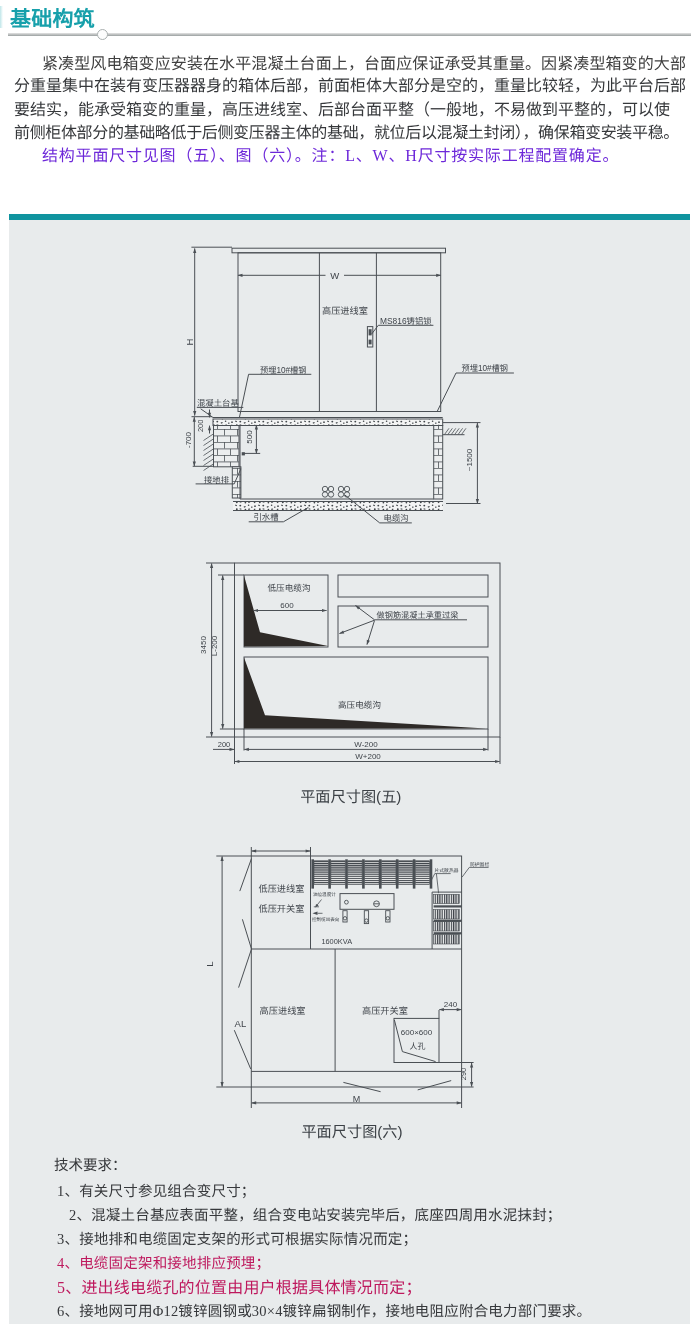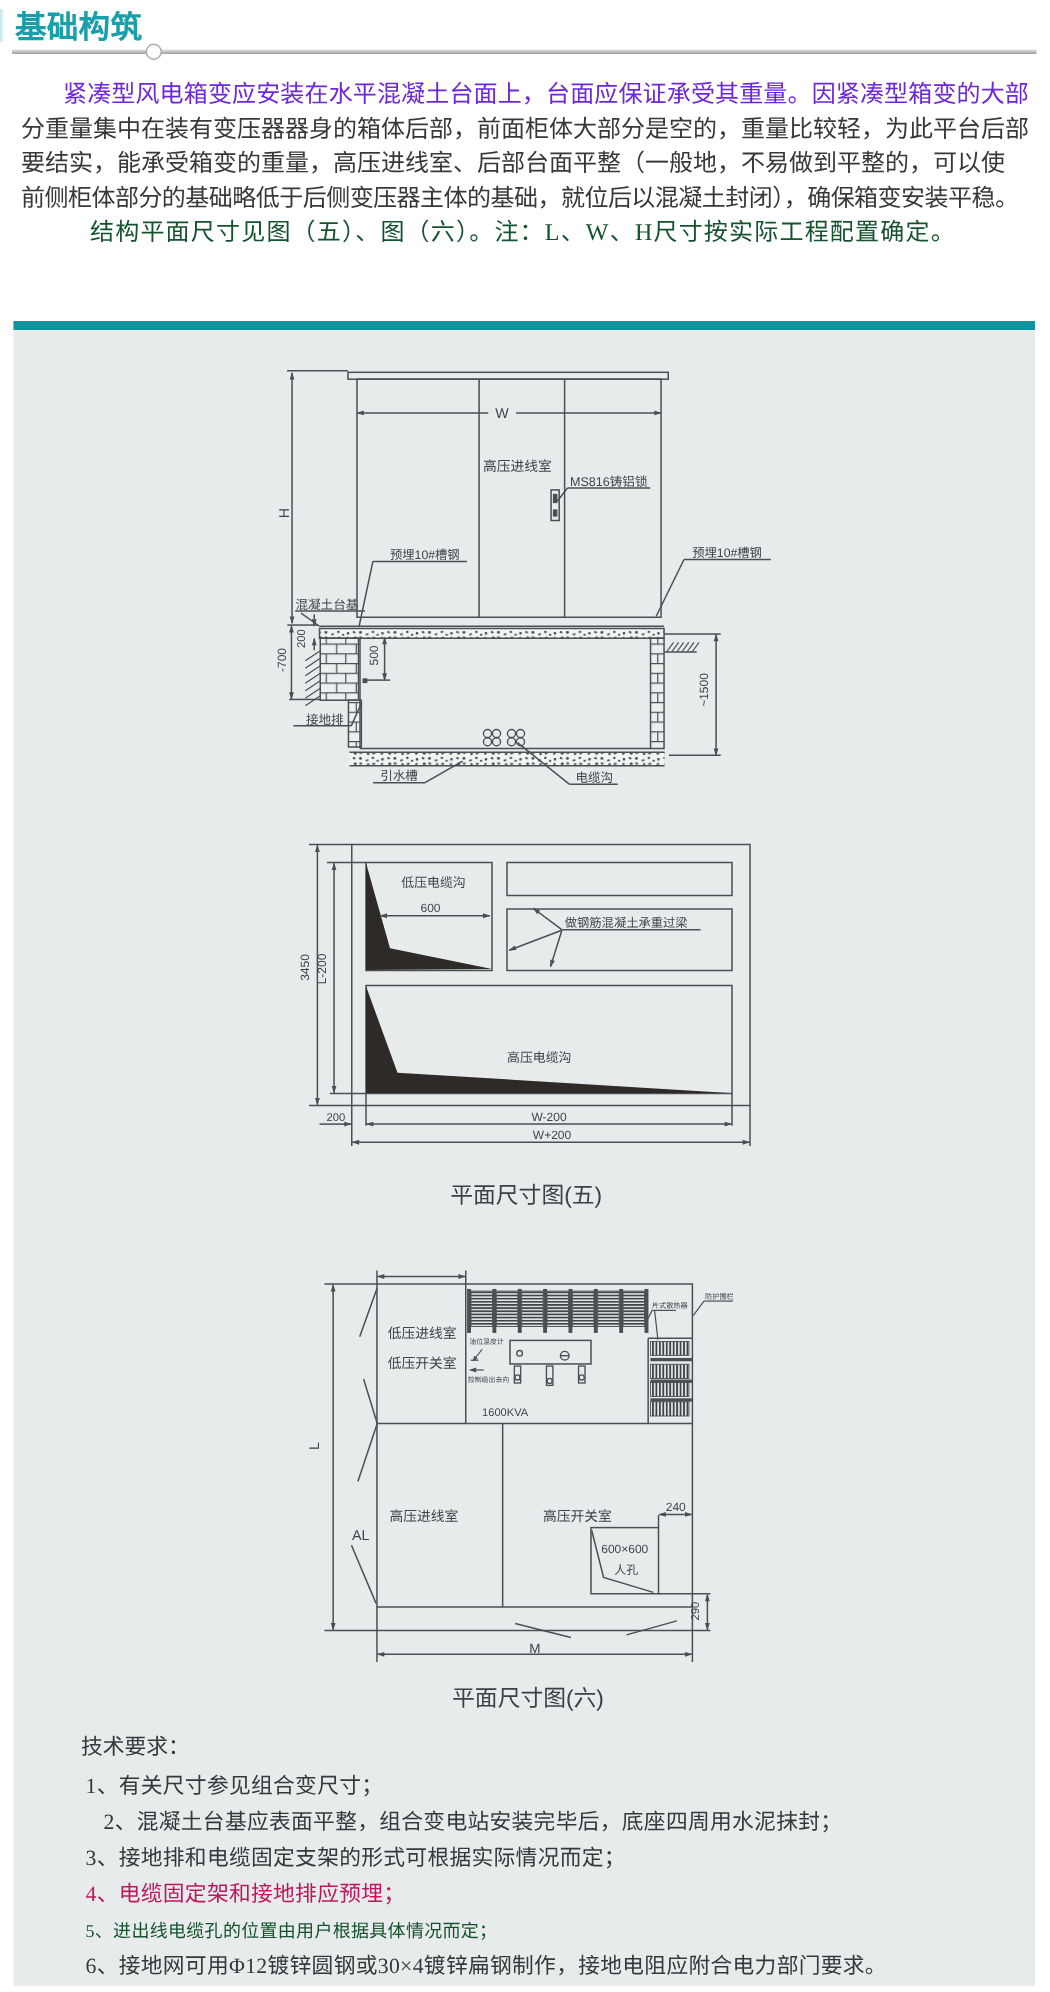--- a/index.html
+++ b/index.html
@@ -13,43 +13,43 @@
 <body>
 
 <div class="abs" style="left:10px;top:8px;font-size:21px;line-height:21px;font-weight:bold;color:#17a0ab;letter-spacing:0.2px;">基础构筑</div>
 
 <div class="abs" style="left:0;top:6px;width:3px;height:22px;background:linear-gradient(to right,#bfe6e9,#ffffff);"></div>
 
 <div class="abs" style="left:8px;top:33px;width:683px;height:3px;background:linear-gradient(to bottom,#e3e3e3,#9aa0a0);"></div>
 
 <div class="abs" style="left:97px;top:29px;width:9px;height:9px;border-radius:50%;background:#fdfdfd;border:1.3px solid #aab0b0;"></div>
 
-<div class="abs serif" style="left:42px;top:56px;font-size:16px;line-height:16px;color:#6d28d9;letter-spacing:0.1px;white-space:nowrap;font-family:Liberation Serif, serif;">紧凑型风电箱变应安装在水平混凝土台面上，台面应保证承受其重量。因紧凑型箱变的大部</div>
+<div class="abs serif" style="left:42px;top:56px;font-size:16px;line-height:16px;color:#404040;letter-spacing:0.1px;white-space:nowrap;font-family:Liberation Serif, serif;">紧凑型风电箱变应安装在水平混凝土台面上，台面应保证承受其重量。因紧凑型箱变的大部</div>
 
 <div class="abs serif" style="left:14px;top:79px;font-size:16px;line-height:16px;color:#36383b;white-space:nowrap;font-family:Liberation Mono, monospace;">分重量集中在装有变压器器身的箱体后部，前面柜体大部分是空的，重量比较轻，为此平台后部</div>
 
 <div class="abs serif" style="left:14px;top:102px;font-size:16px;line-height:16px;color:#36383b;white-space:nowrap;">要结实，能承受箱变的重量，高压进线室、后部台面平整（一般地，不易做到平整的，可以使</div>
 
 <div class="abs serif" style="left:14px;top:125px;font-size:16px;line-height:16px;color:#36383b;letter-spacing:-0.35px;white-space:nowrap;">前侧柜体部分的基础略低于后侧变压器主体的基础，就位后以混凝土封闭），确保箱变安装平稳。</div>
 
-<div class="abs serif" style="left:60px;top:148px;font-size:16px;line-height:16px;color:#14532d;letter-spacing:0.8px;white-space:nowrap;">结构平面尺寸见图（五）、图（六）。注：L、W、H尺寸按实际工程配置确定。</div>
+<div class="abs serif" style="left:42px;top:148px;font-size:16px;line-height:16px;color:#6d28d9;letter-spacing:0.8px;white-space:nowrap;">结构平面尺寸见图（五）、图（六）。注：L、W、H尺寸按实际工程配置确定。</div>
 
 <div class="abs" style="left:9px;top:214px;width:681px;height:1110px;background:#e8ebec;border-top:6px solid #0f949f;box-sizing:border-box;"></div>
 
 <div class="abs serif" style="left:54px;top:1158px;font-size:14.5px;line-height:15px;color:#36383b;">技术要求：</div>
 
 <div class="abs serif" style="left:57px;top:1184px;font-size:14.5px;line-height:15px;letter-spacing:0.2px;color:#36383b;white-space:nowrap;">1、有关尺寸参见组合变尺寸；</div>
 
 <div class="abs serif" style="left:69px;top:1208px;font-size:14.5px;line-height:15px;letter-spacing:0.2px;color:#36383b;white-space:nowrap;">2、混凝土台基应表面平整，组合变电站安装完毕后，底座四周用水泥抹封；</div>
 
 <div class="abs serif" style="left:57px;top:1232px;font-size:14.5px;line-height:15px;letter-spacing:0.2px;color:#36383b;white-space:nowrap;">3、接地排和电缆固定支架的形式可根据实际情况而定；</div>
 
 <div class="abs serif" style="left:57px;top:1256px;font-size:14.5px;line-height:15px;letter-spacing:0.2px;color:#be185d;white-space:nowrap;">4、电缆固定架和接地排应预埋；</div>
 
-<div class="abs serif" style="left:57px;top:1280px;font-size:12px;line-height:15px;letter-spacing:0.2px;color:#14532d;white-space:nowrap;">5、进出线电缆孔的位置由用户根据具体情况而定；</div>
+<div class="abs serif" style="left:57px;top:1280px;font-size:16px;line-height:15px;letter-spacing:0.2px;color:#be185d;white-space:nowrap;">5、进出线电缆孔的位置由用户根据具体情况而定；</div>
 
 <div class="abs serif" style="left:57px;top:1304px;font-size:14.5px;line-height:15px;letter-spacing:0.2px;color:#36383b;white-space:nowrap;">6、接地网可用Φ12镀锌圆钢或30×4镀锌扁钢制作，接地电阻应附合电力部门要求。</div>
 
 <svg width="700" height="1328" viewBox="0 0 700 1328" xmlns="http://www.w3.org/2000/svg" style="position:absolute;left:0;top:0" font-family="'Liberation Sans', sans-serif">
 <defs>
 <marker id="ma" viewBox="0 0 10 10" refX="9" refY="5" markerWidth="9" markerHeight="5" orient="auto-start-reverse">
         <path d="M0,1.8 L10,5 L0,8.2 Z" fill="#4a4f54"></path>
       </marker>
 <pattern id="pbrick" width="13" height="13" patternUnits="userSpaceOnUse">
         <rect width="13" height="13" fill="#eceeef"></rect>

